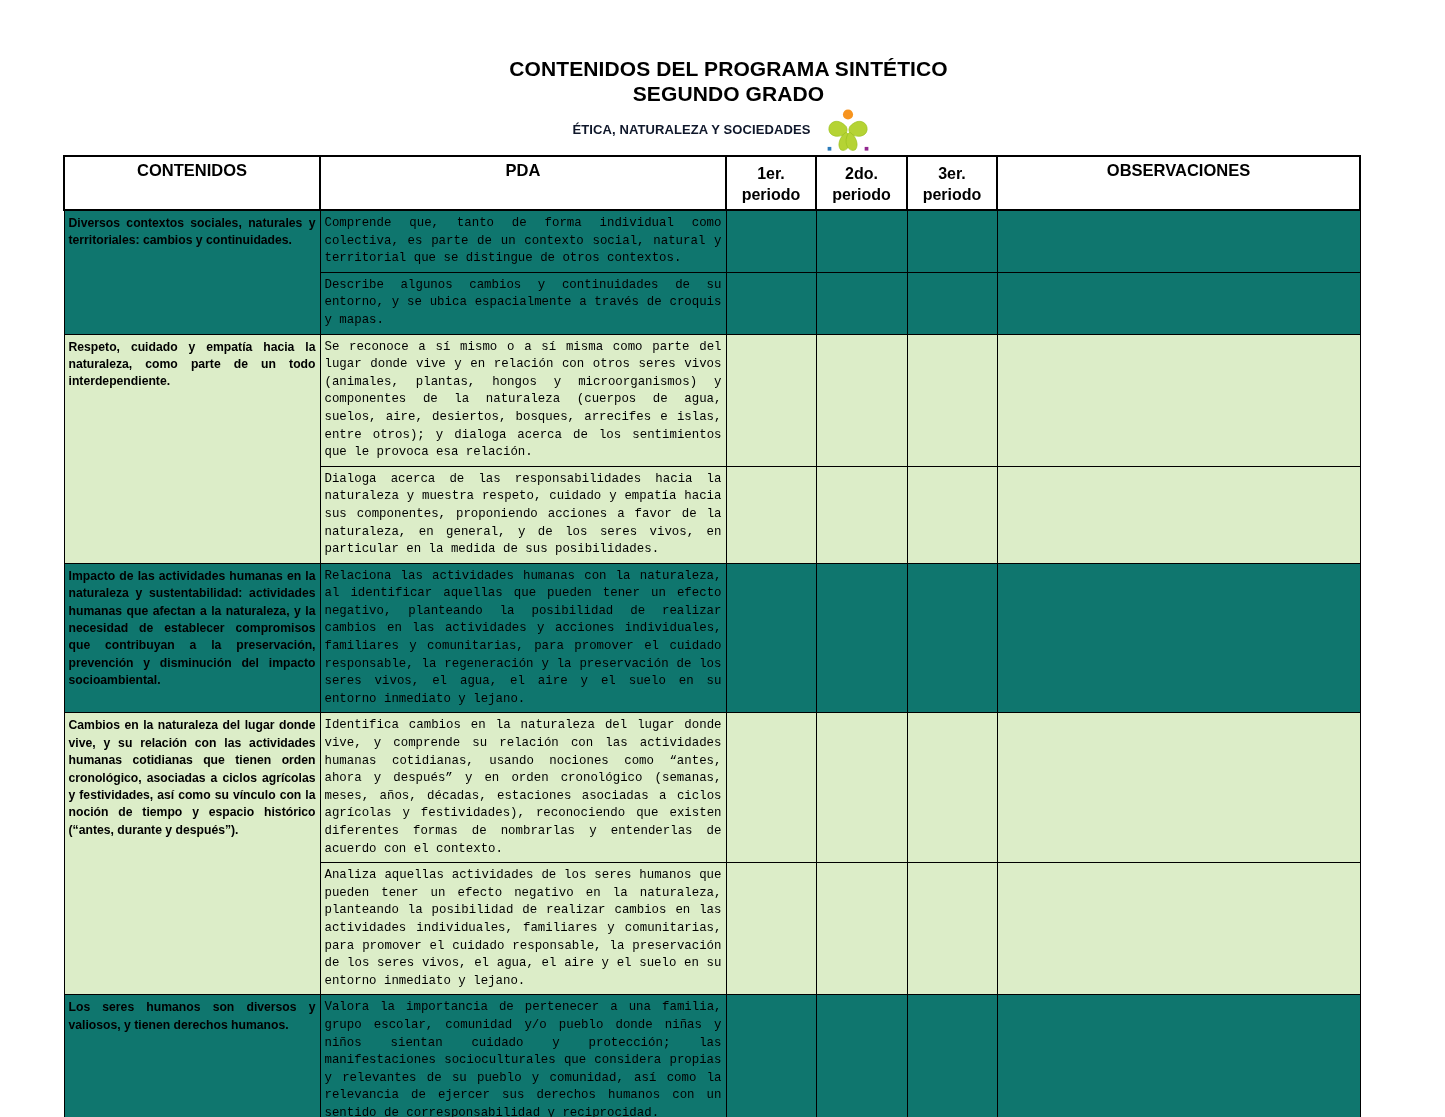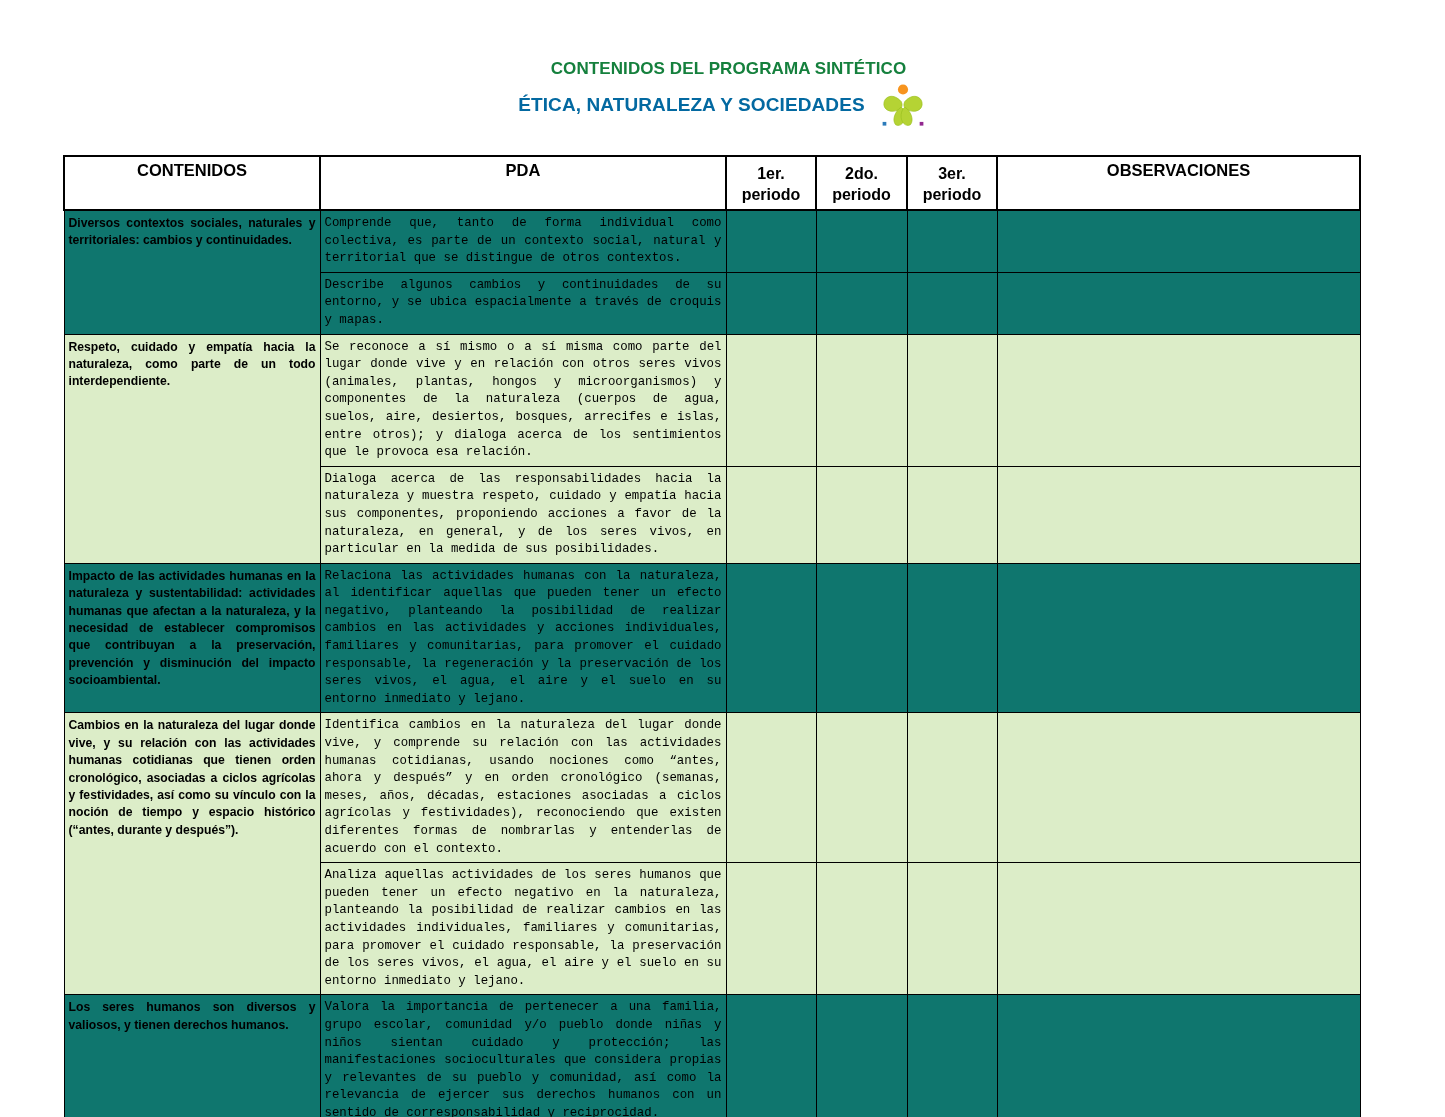--- a/index.html
+++ b/index.html
@@ -19,38 +19,38 @@
 
   
   .doc-header {
     width: 100%;
     padding-top: 56px;
     text-align: center;
   }
   .title-line {
     font-family: "Liberation Sans", sans-serif;
     font-weight: bold;
-    font-size: 17px;
+    font-size: 21px;
     letter-spacing: 0.1px;
     line-height: 25px;
-    color: #15803d;
+    color: #000000;
     padding-left: 12px;
   }
   .subject-row {
     display: flex;
     align-items: center;
     justify-content: center;
     gap: 10px;
     line-height: 25px;
   }
   .subject-title {
     font-family: "Liberation Sans", sans-serif;
     font-weight: bold;
-    font-size: 19px;
-    color: #0369a1;
+    font-size: 13px;
+    color: #0f172a;
     letter-spacing: 0.1px;
   }
   .logo {
     width: 48px;
     height: 44px;
     position: relative;
     display: inline-block;
     margin-left: 4px;
     margin-top: 2px;
   }
@@ -122,20 +122,21 @@
   col.c-p1         { width: 90px; }
   col.c-p2         { width: 91px; }
   col.c-p3         { width: 90px; }
   col.c-obs        { width: 363px; }
 </style>
 </head>
 <body>
 
 <div class="doc-header">
   <div class="title-line">CONTENIDOS DEL PROGRAMA SINTÉTICO</div>
+  <div class="title-line">SEGUNDO GRADO</div>
   <div class="subject-row">
     <span class="subject-title">ÉTICA, NATURALEZA Y SOCIEDADES</span>
     <span class="logo">
       <svg viewBox="0 0 100 95" width="48" height="44" aria-hidden="true">
 
         <circle cx="50" cy="14" r="11" fill="#f7941e"></circle>
 
         <path d="M46 40 C30 22 12 28 9 42 C6 58 24 66 40 58 C48 54 50 48 46 40 Z" fill="#b5d334" stroke="#9bc020" stroke-width="1.5"></path>
 
         <path d="M54 40 C70 22 88 28 91 42 C94 58 76 66 60 58 C52 54 50 48 54 40 Z" fill="#b5d334" stroke="#9bc020" stroke-width="1.5"></path>

